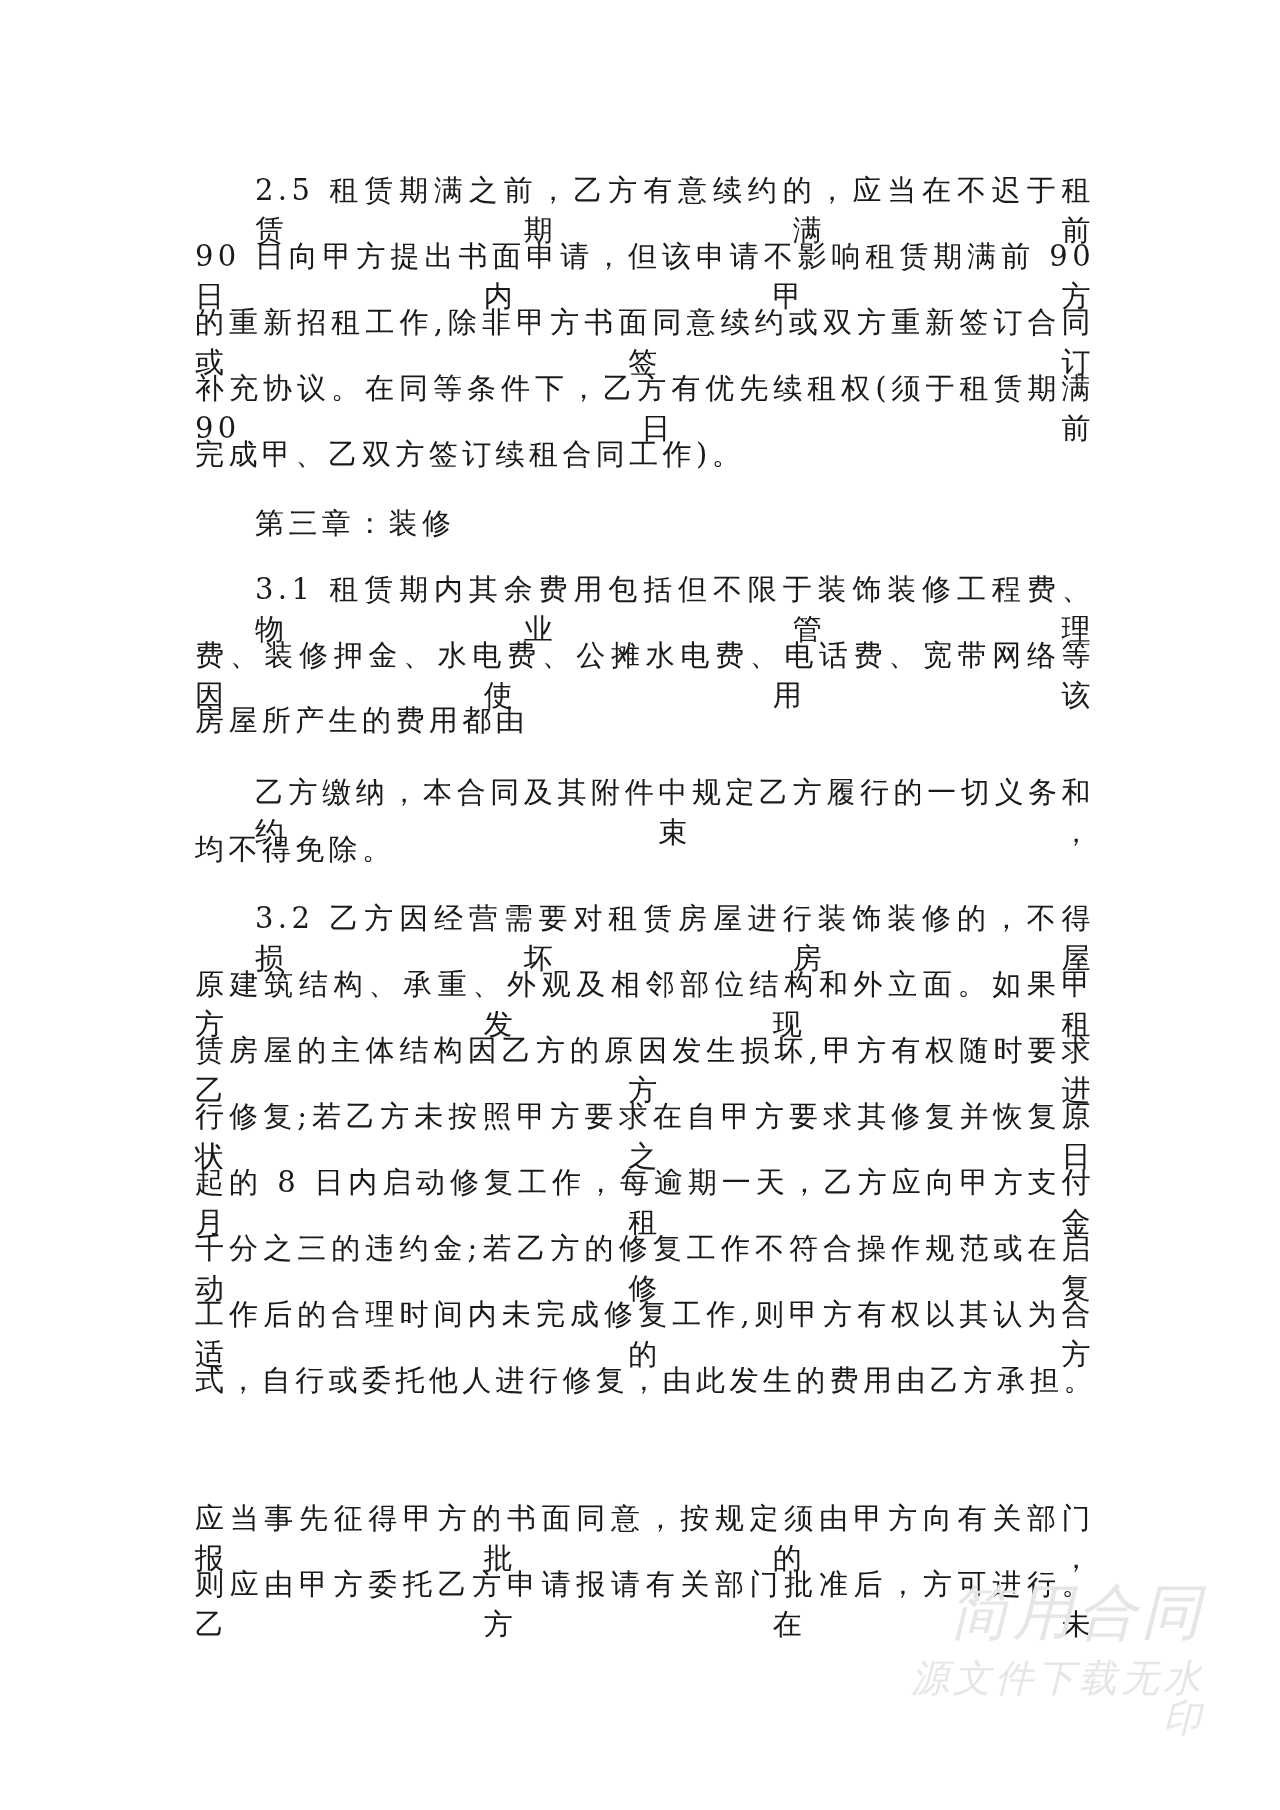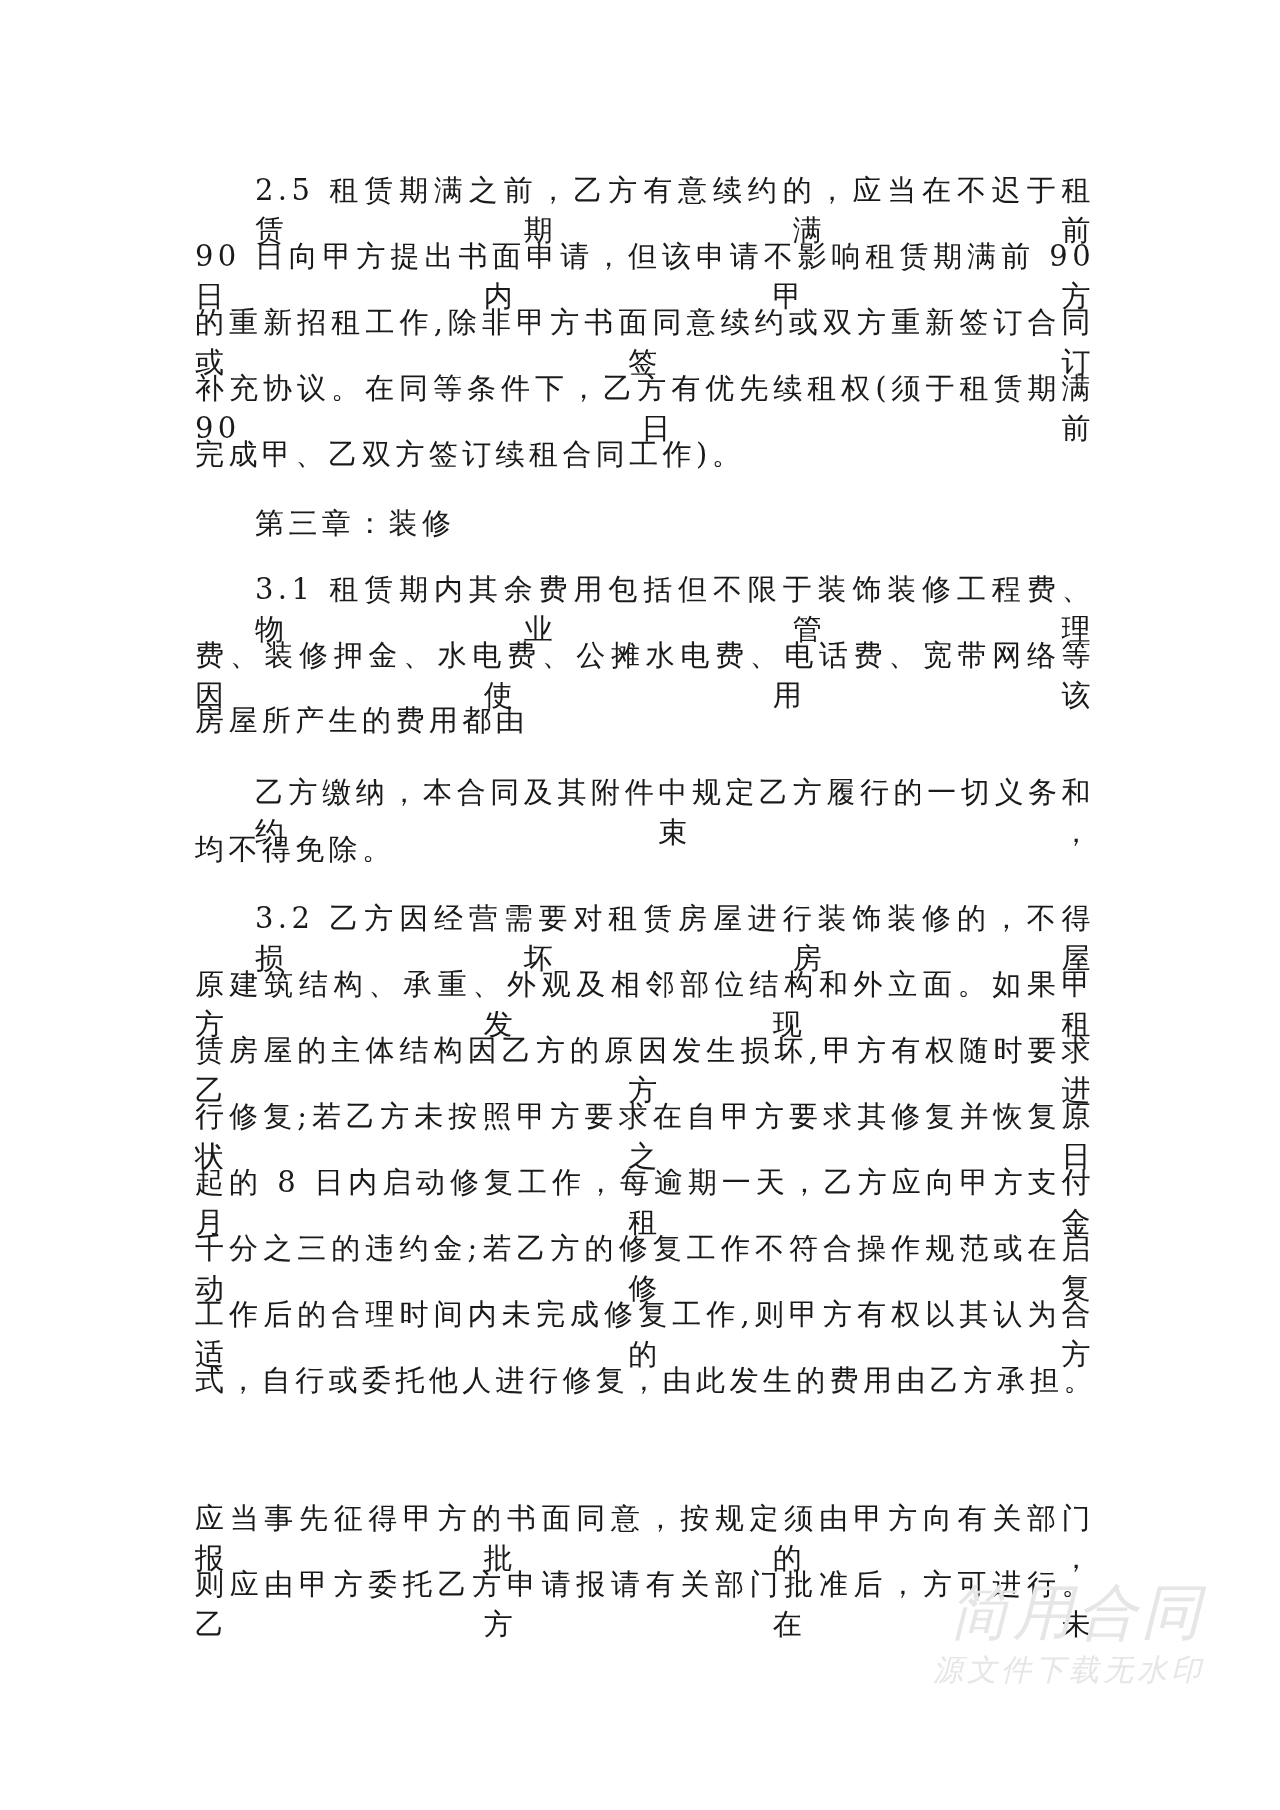--- a/index.html
+++ b/index.html
@@ -7,21 +7,21 @@
          font-family: "DejaVu Serif", "Liberation Serif", serif; color: #1a1a1a; }
   .page { position: absolute; left: 0; top: 0; width: 1040px; height: 1810px; background: #fff; border-radius: 10px; }
   .line { position: absolute; left: 195px; width: 900px; font-size: 29px; line-height: 40px;
           white-space: nowrap; letter-spacing: 4.4px; }
   .line.indent { left: 255px; width: 840px; }
   .line.justify { text-align: justify; text-align-last: justify; white-space: normal; }
   .watermark { position: absolute; left: 885px; top: 1580px; width: 320px; text-align: right;
                font-family: "DejaVu Sans", "Liberation Sans", sans-serif; font-style: italic;
                font-weight: normal; color: #e6e6e6; pointer-events: none; }
   .wm-title { font-size: 60px; line-height: 64px; letter-spacing: 4px; }
-  .wm-sub { font-size: 30px; line-height: 40px; letter-spacing: 4px; margin-top: 6px; }
+  .wm-sub { font-size: 38px; line-height: 40px; letter-spacing: 4px; margin-top: 14px; }
 </style>
 </head>
 <body>
 
 <div class="page">
   <div class="line indent justify" style="top:170px">2.5 租赁期满之前，乙方有意续约的，应当在不迟于租赁期满前</div>
   <div class="line justify" style="top:236px">90 日向甲方提出书面申请，但该申请不影响租赁期满前 90 日内甲方</div>
   <div class="line justify" style="top:302px">的重新招租工作,除非甲方书面同意续约或双方重新签订合同或签订</div>
   <div class="line justify" style="top:368px">补充协议。在同等条件下，乙方有优先续租权(须于租赁期满 90 日前</div>
   <div class="line" style="top:434px">完成甲、乙双方签订续租合同工作)。</div>

